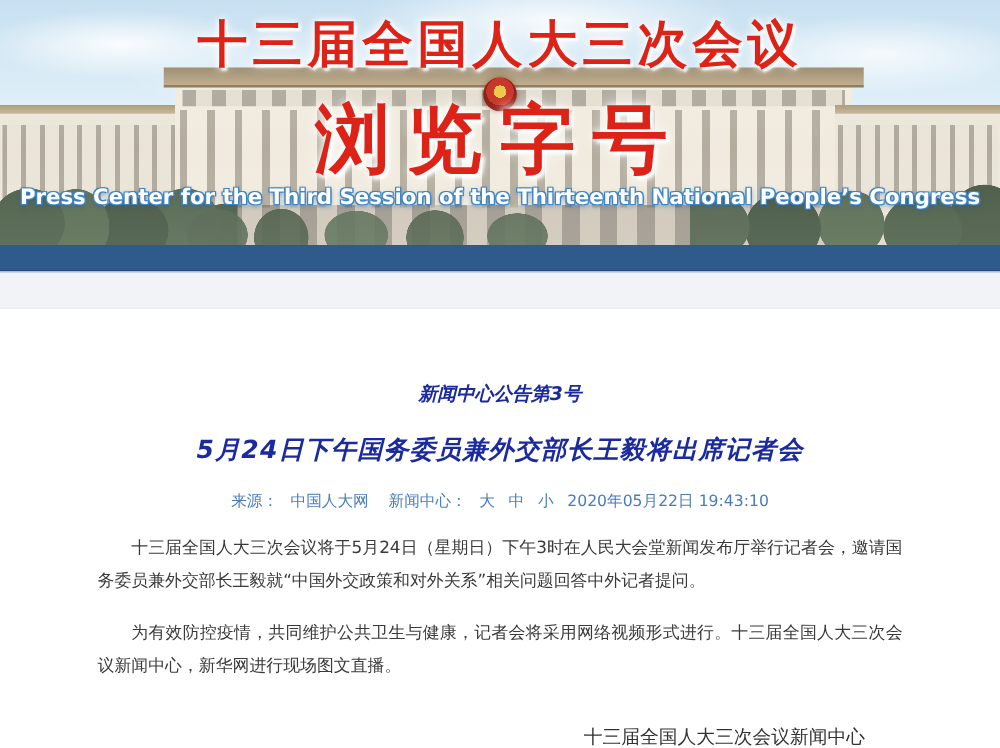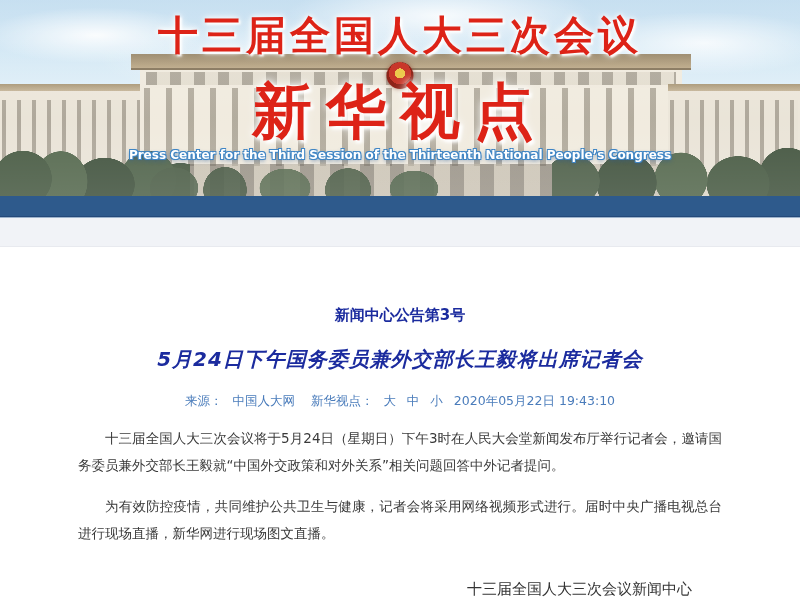--- a/index.html
+++ b/index.html
@@ -61,31 +61,31 @@
             width:27px; height:27px; border-radius:50%;
             background:radial-gradient(circle at 50% 42%, #ecc94c 0 5px, #c8372a 5px 11px, #8e2318 11px 13.5px);
             box-shadow:0 0 4px rgba(120,40,20,.5); z-index:2; }
   .banner-title { position:absolute; top:8px; left:0; right:0; text-align:center; z-index:3;
                   font-size:40px; font-weight:bold; letter-spacing:4px; color:#dd2317;
                   text-shadow:0 0 5px #fff, 0 0 9px #fff, 2px 2px 2px rgba(255,255,255,.95); }
   .banner-subtitle { position:absolute; top:72px; left:0; right:0; text-align:center; z-index:3;
                      font-size:60px; font-weight:bold; letter-spacing:14px; color:#dd2317;
                      text-shadow:0 0 6px #fff, 0 0 12px #fff, 3px 3px 3px rgba(255,255,255,.95); }
   .banner-subtitle-en { position:absolute; top:148px; left:0; right:0; text-align:center; z-index:3;
-                        font-size:12px; font-weight:bold; color:#ffffff; letter-spacing:0px;
+                        font-size:17px; font-weight:bold; color:#ffffff; letter-spacing:0px;
                         text-shadow:-1px -1px 0 #3f85c4, 1px -1px 0 #3f85c4, -1px 1px 0 #3f85c4,
                                     1px 1px 0 #3f85c4, 0 2px 4px rgba(40,90,150,.7); }
 
   
   .bar-blue { width:800px; height:21px; background:#2e5a8c; border-bottom:1px solid #24497a; }
   .bar-light { width:800px; height:30px; background:#f1f3f7; border-top:1px solid #9db3cc; border-bottom:1px solid #e8eaef; }
 
   
   .article { position:relative; width:644px; margin:0 auto; color:#333; }
-  .notice-no { margin-top:59px; text-align:center; font-size:15px; font-weight:bold; color:#1b2b9e; }
+  .notice-no { margin-top:59px; text-align:center; font-size:15px; font-weight:bold; color:#1b2b9e;font-style:italic; }
   .article-title { margin-top:21px; text-align:center; font-size:20px; font-weight:bold; color:#1b2b9e; letter-spacing:1px;font-style:italic; }
   .meta { margin-top:20px; text-align:center; font-size:12.5px; color:#4a7cbb; }
   .meta span, .meta a { color:#4a7cbb; text-decoration:none; }
   .meta .gap-s { margin-right:6px;font-family:Liberation Serif, serif; }
   .meta .gap-m { margin-right:12px; }
   .meta a.size-opt { margin-right:7px; cursor:pointer; }
   .article p { margin-top:14px; font-size:13.5px; line-height:27px; text-align:justify; text-indent:2em; color:#3a3a3a; }
   .article p.first { margin-top:15px; }
   .signature { margin-top:33px; text-align:right; padding-right:30px; font-size:15px; color:#333; }
 
@@ -122,43 +122,43 @@
     </div>
 
     <div class="trees tleft"></div>
     <div class="trees tmid"></div>
     <div class="trees tright"></div>
     <div class="haze"></div>
 
     <div class="emblem"></div>
 
     <div class="banner-title">十三届全国人大三次会议</div>
-    <div class="banner-subtitle">新华视点</div>
+    <div class="banner-subtitle">浏览字号</div>
     <div class="banner-subtitle-en">Press Center for the Third Session of the Thirteenth National People’s Congress</div>
   </div>
 
   <div class="bar-blue"></div>
   <div class="bar-light"></div>
 
   <div class="article">
     <div class="notice-no">新闻中心公告第3号</div>
 
     <h1 class="article-title">5月24日下午国务委员兼外交部长王毅将出席记者会</h1>
 
     <div class="meta">
       <span class="gap-s">来源：</span>
       <span class="gap-m">中国人大网</span>
-      <span class="gap-s">新华视点：</span>
+      <span class="gap-s">新闻中心：</span>
       <a class="size-opt">大</a>
       <a class="size-opt">中</a>
       <a class="size-opt">小</a>
       <span>2020年05月22日 19:43:10</span>
     </div>
 
     <p class="first">十三届全国人大三次会议将于5月24日（星期日）下午3时在人民大会堂新闻发布厅举行记者会，邀请国务委员兼外交部长王毅就“中国外交政策和对外关系”相关问题回答中外记者提问。</p>
-    <p>为有效防控疫情，共同维护公共卫生与健康，记者会将采用网络视频形式进行。届时中央广播电视总台进行现场直播，新华网进行现场图文直播。</p>
+    <p>为有效防控疫情，共同维护公共卫生与健康，记者会将采用网络视频形式进行。十三届全国人大三次会议新闻中心，新华网进行现场图文直播。</p>
 
     <div class="signature">十三届全国人大三次会议新闻中心</div>
 
   </div>
 
 
 </div>
 
 </body></html>

